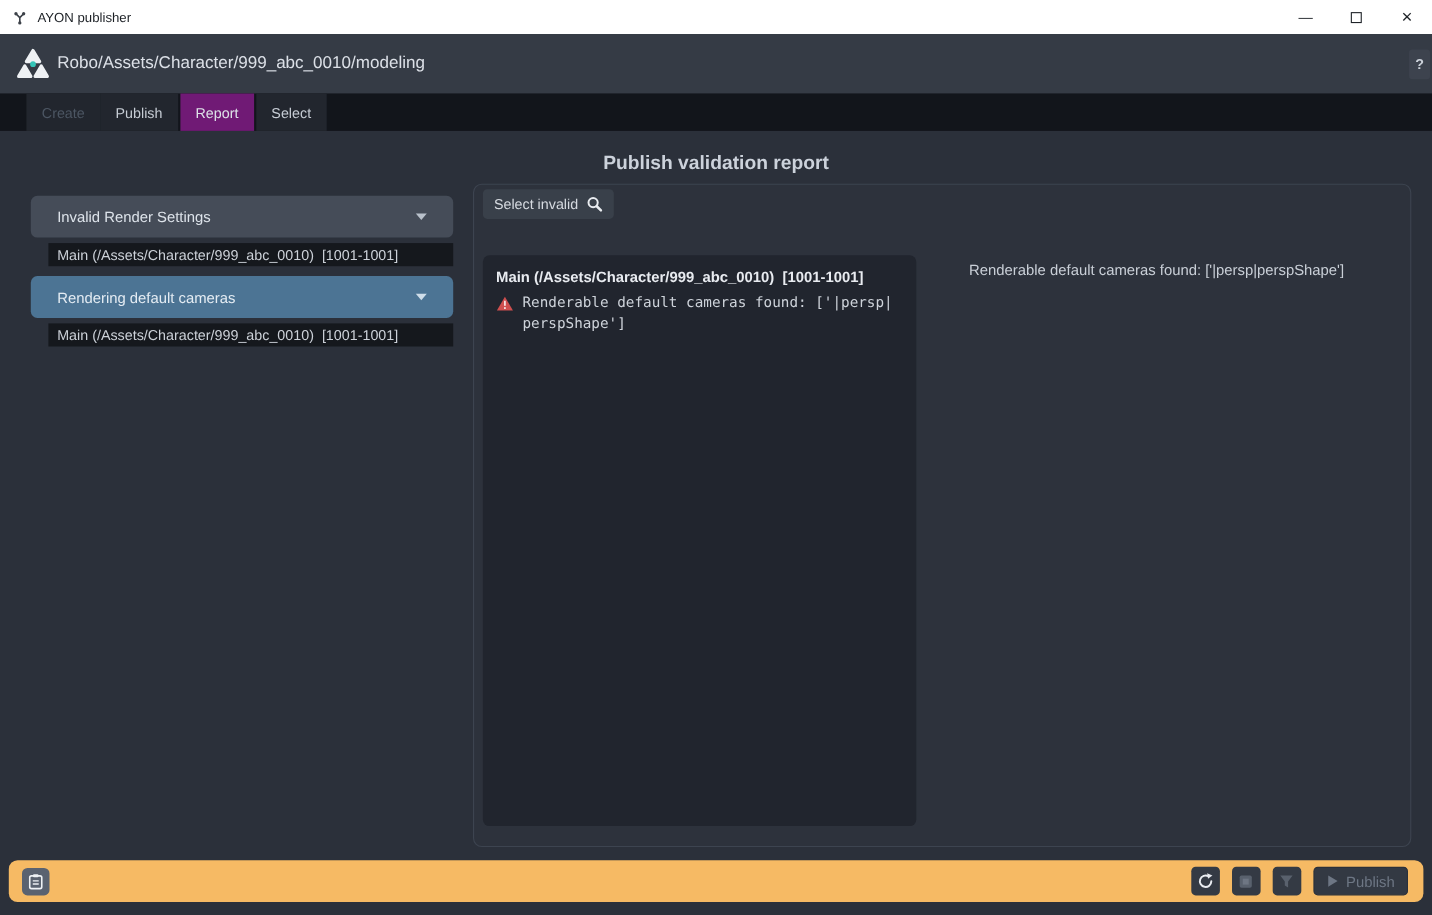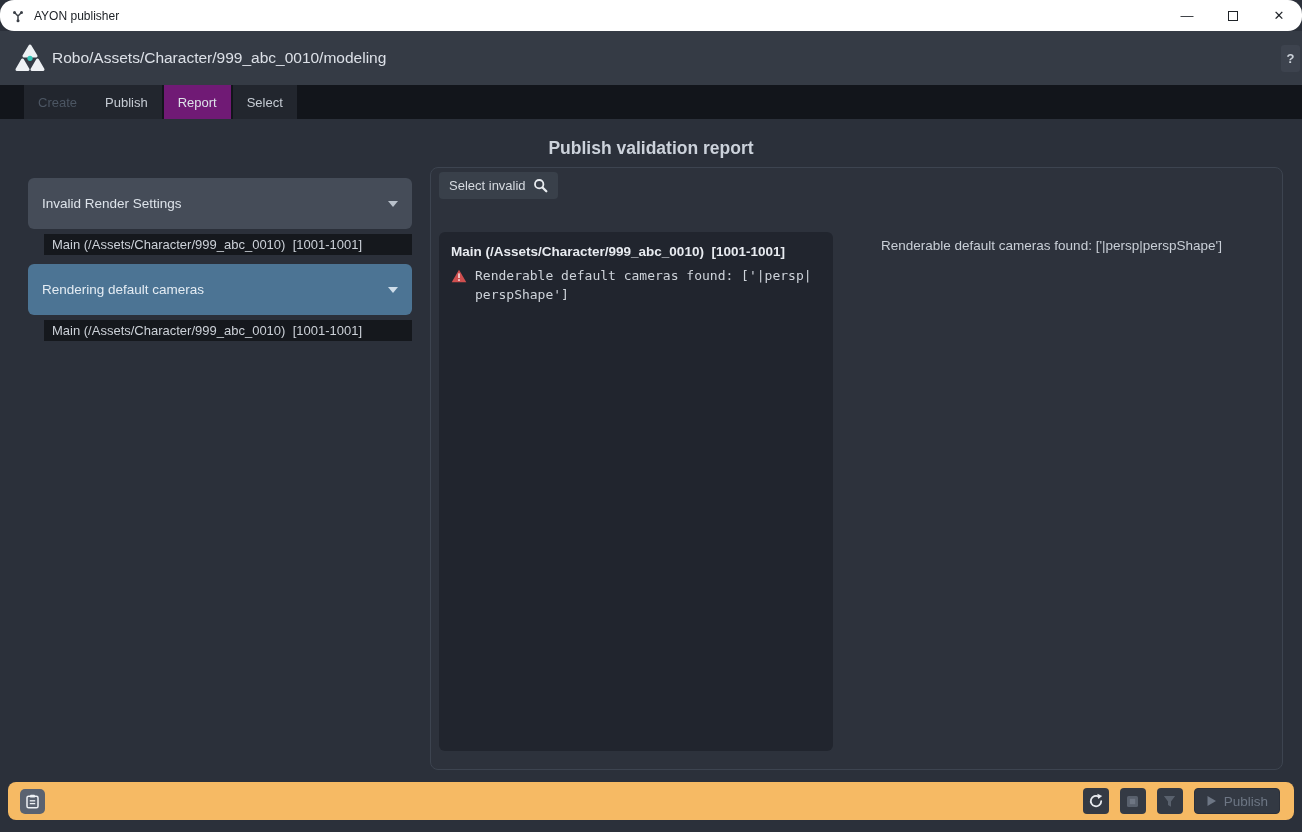--- a/index.html
+++ b/index.html
@@ -6,21 +6,21 @@
   html,body { margin:0; padding:0; }
   body {
     width:1302px; height:832px; position:relative; overflow:hidden;
     background:#2b303a;
     font-family:"Liberation Sans", sans-serif;
     -webkit-font-smoothing:antialiased;
   }
 
   
   .titlebar { position:absolute; top:0; left:0; width:1302px; height:31px;
-    background:#ffffff; display:flex; align-items:center;border-radius:14px; }
+    background:#ffffff; display:flex; align-items:center; }
   .tb-icon { margin-left:11px; display:flex; }
   .tb-title { margin-left:9px; font-size:12px; color:#1b1f24; }
   .tb-controls { margin-left:auto; display:flex; height:100%; }
   .tb-btn { width:46px; height:100%; display:flex; align-items:center; justify-content:center;
     font-size:13px; color:#1f2328; }
   .tb-max-box { width:10px; height:10px; border:1.4px solid #1f2328; display:block; }
 
   
   .header { position:absolute; top:31px; left:0; width:1302px; height:54px;
     background:#353b45; display:flex; align-items:center; }
@@ -36,23 +36,23 @@
   .tab { height:34px; display:flex; align-items:center; padding:0 14px; font-size:13px; }
   .tab.blk { background:#22262e; color:#c6ccd4; }
   .tab.disabled { color:#4c5663; }
   .tab.active { background:#701a75; color:#dde2e8; margin:0 2px; }
 
   
   .page-title { position:absolute; top:138px; left:0; width:1302px; text-align:center;
     font-size:17.5px; font-weight:bold; color:#ccd2db; }
 
   .groups { position:absolute; left:28px; top:178px; width:384px; }
-  .group-header { height:51px; background:#454c58; border-radius:6px;
+  .group-header { height:38px; background:#454c58; border-radius:6px;
     display:flex; align-items:center; justify-content:space-between;
-    padding:0 14px; font-size:13.5px; color:#dde3ea; cursor:default; }
+    padding:0 24px; font-size:13.5px; color:#dde3ea; cursor:default; }
   .group-header.selected { background:#4c7494; color:#e4ecf3; }
   .chev { width:0; height:0; border-left:5px solid transparent; border-right:5px solid transparent;
     border-top:6px solid #b9c1cb; }
   .group-header.selected .chev { border-top-color:#cfdeea; }
   .instance-row { margin-left:16px; margin-top:5px; height:21px; background:#15181d;
     display:flex; align-items:center; padding-left:8px; font-size:13px; color:#ccd1d8;
     white-space:pre; }
   .group + .group { margin-top:9px; }
 
   .big-panel { position:absolute; left:430px; top:167px; width:853px; height:603px;

